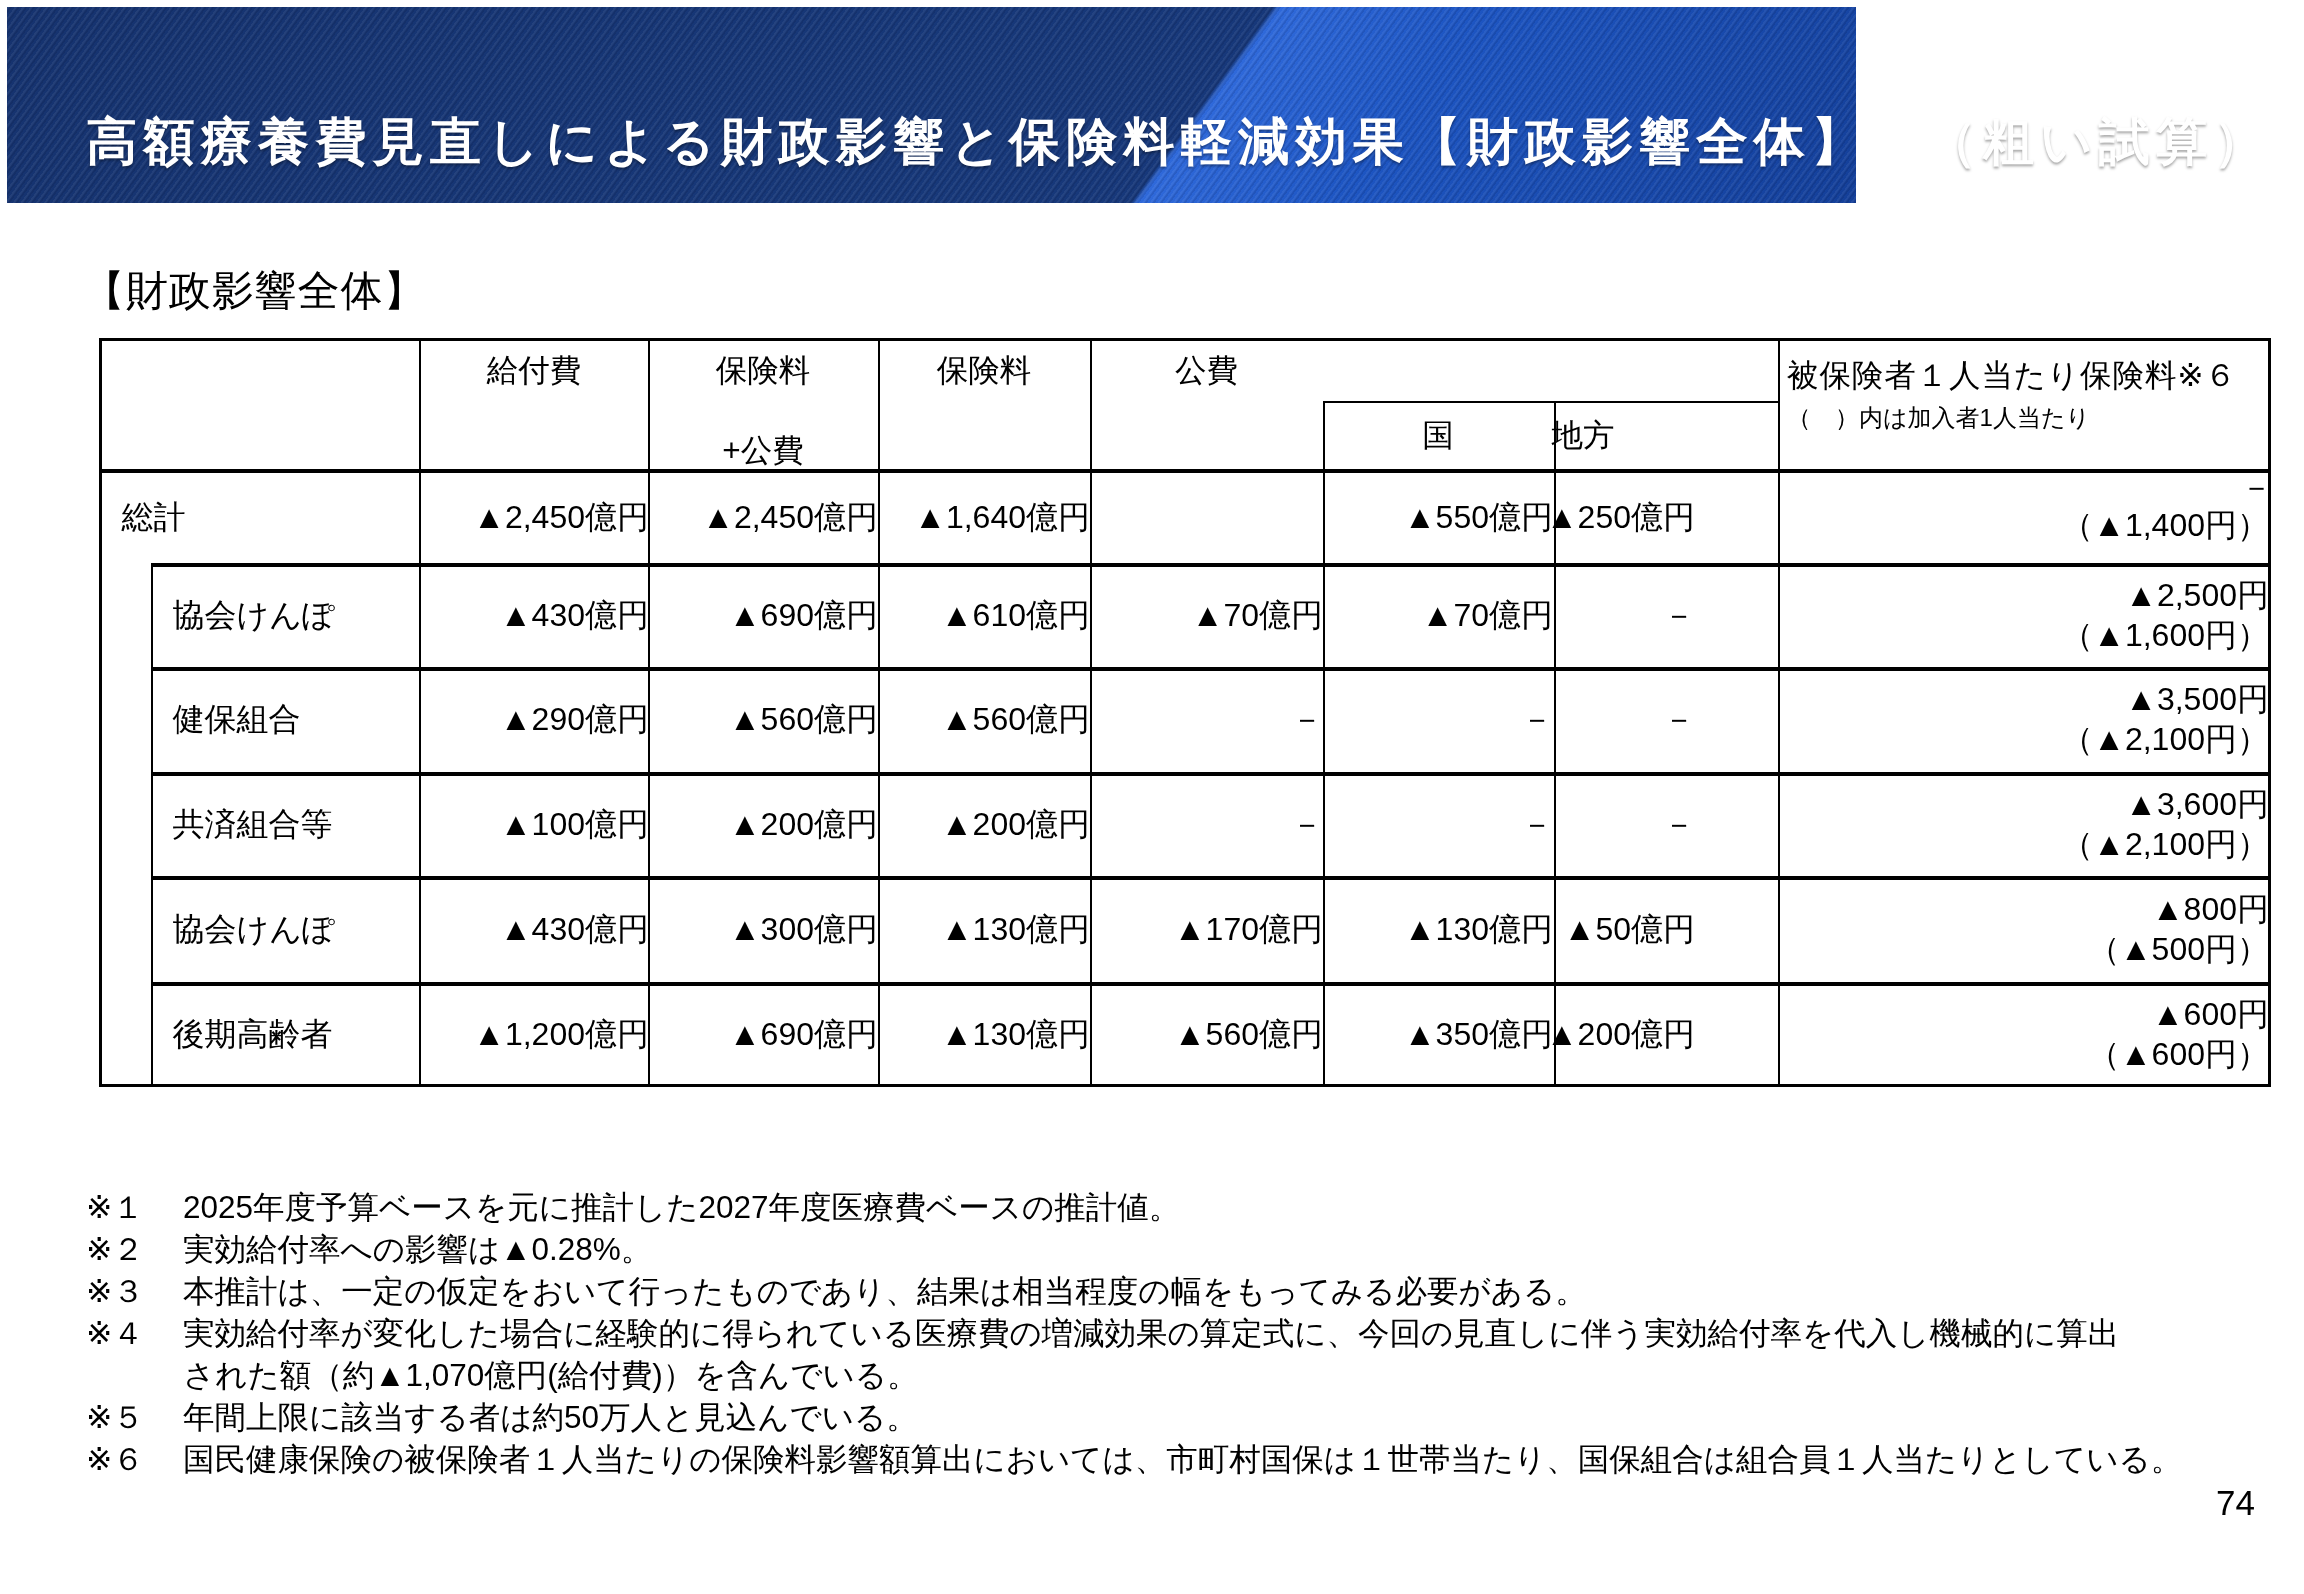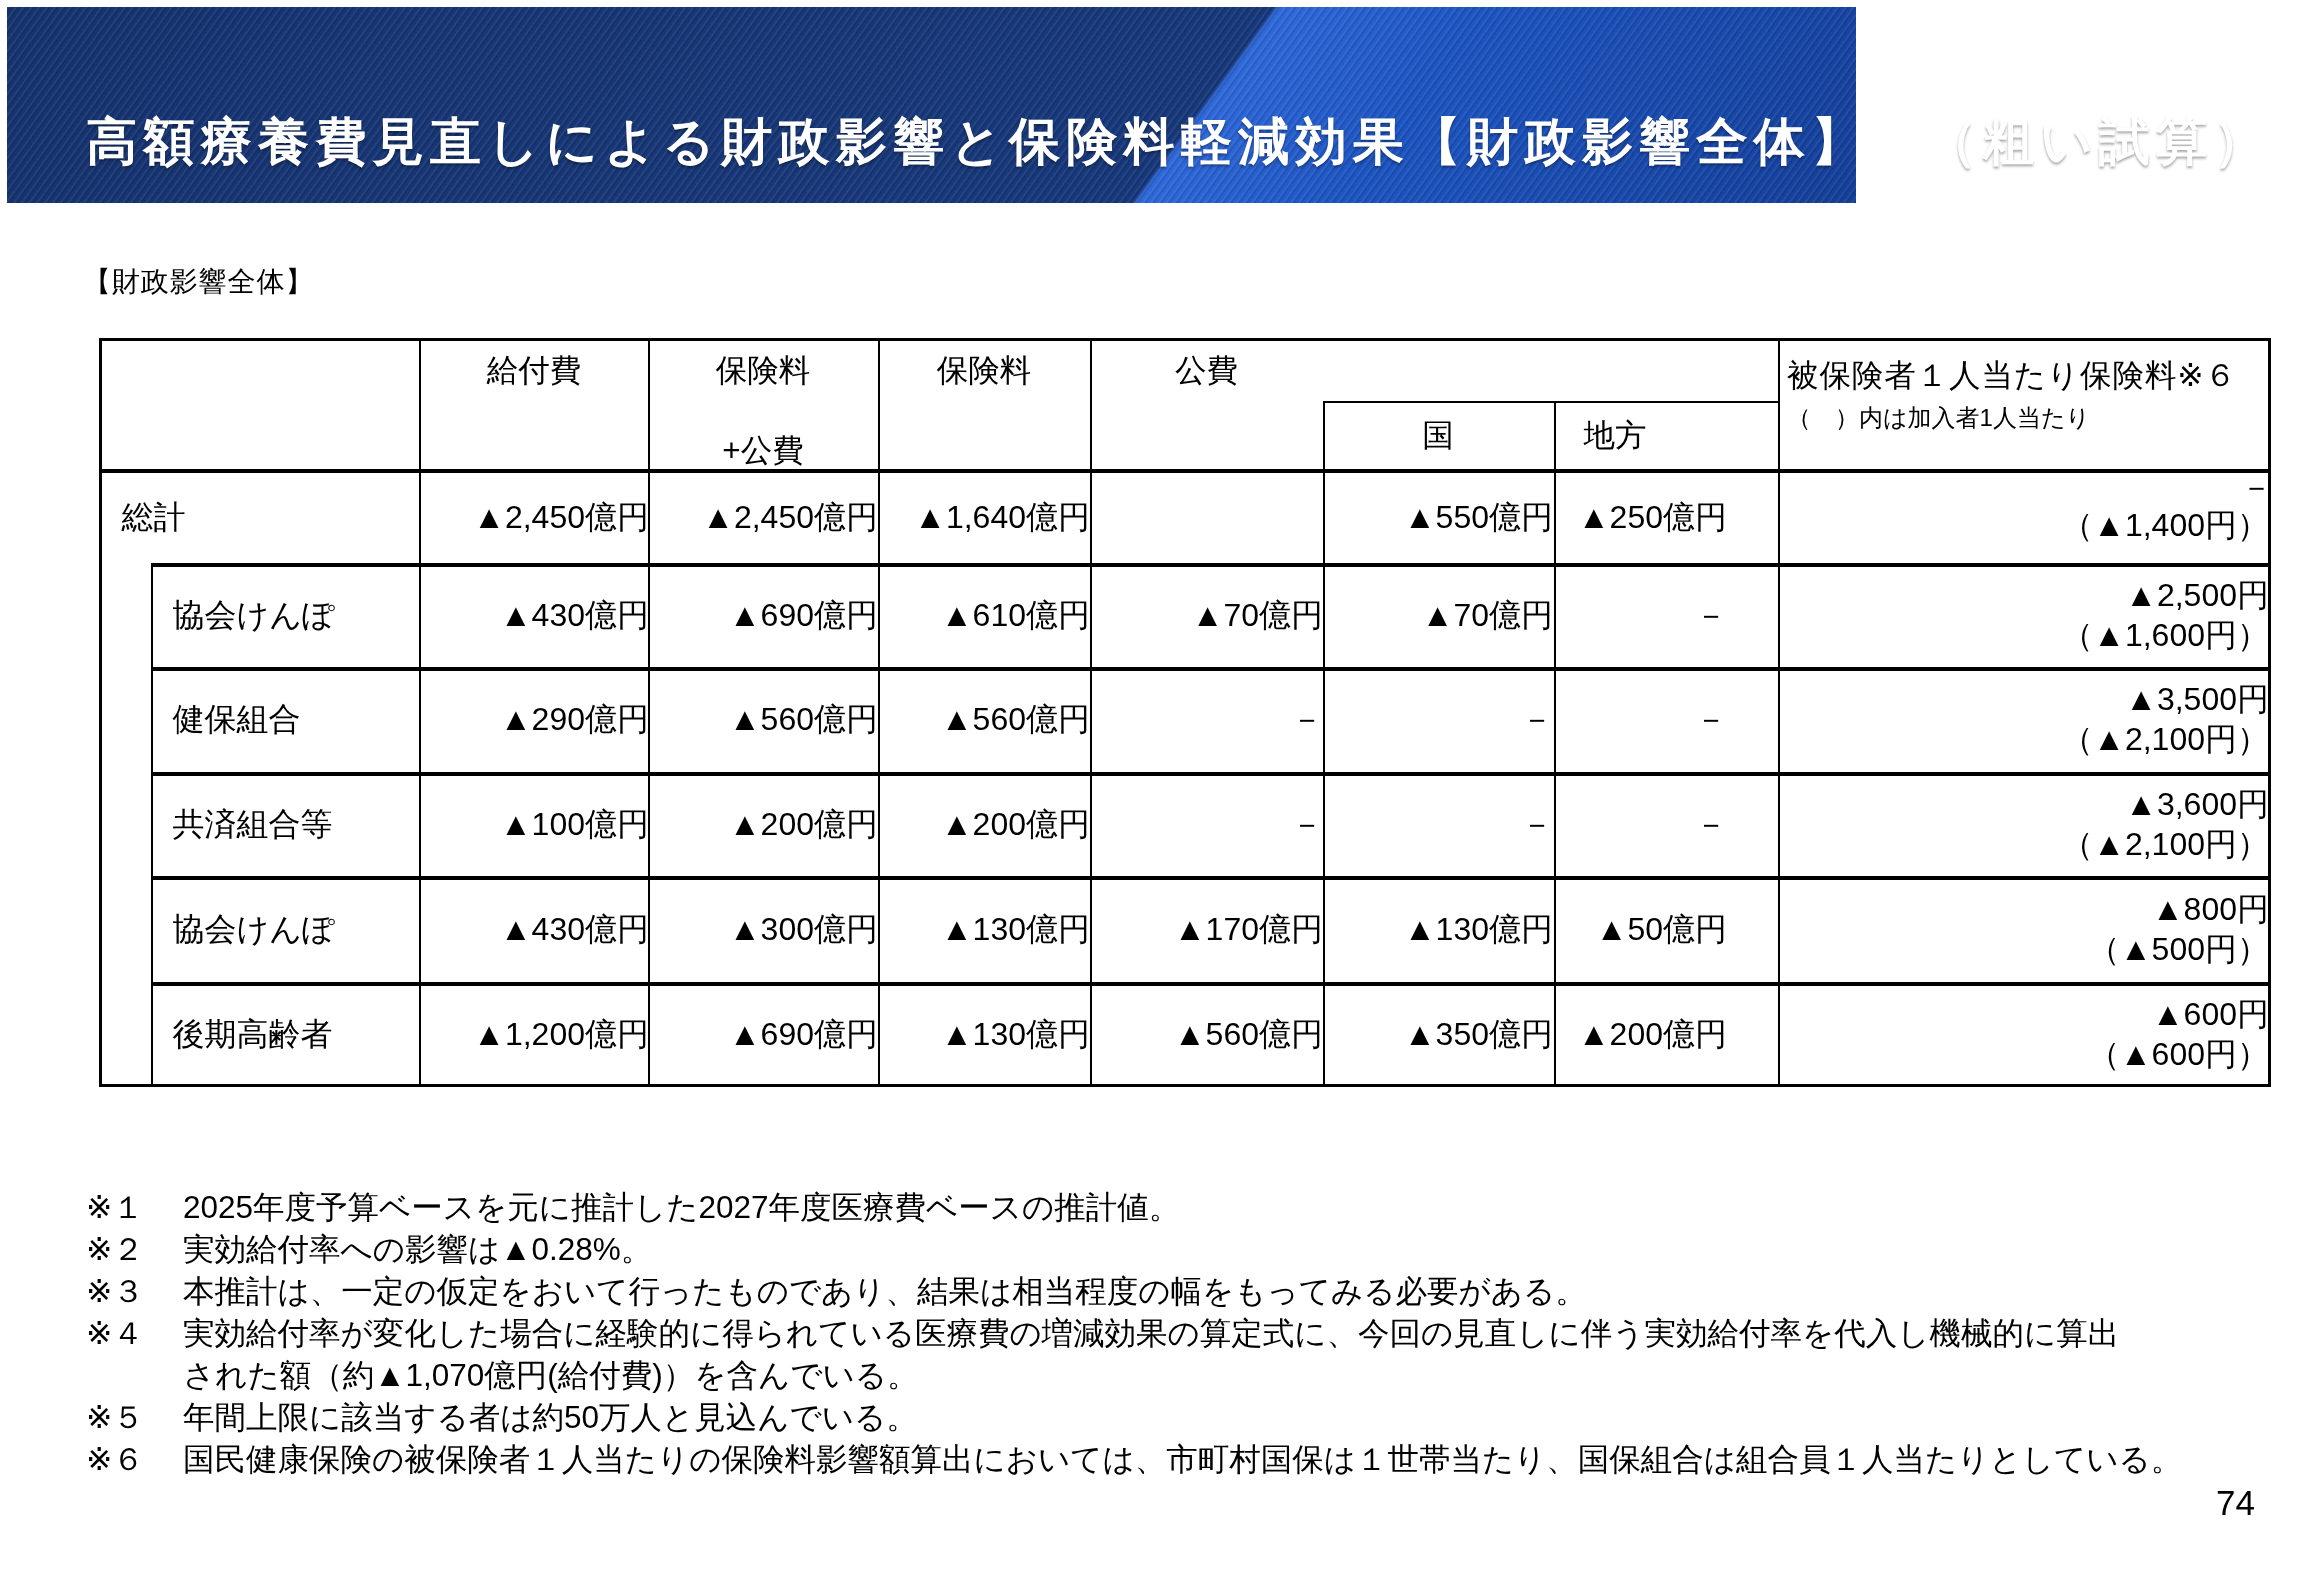--- a/index.html
+++ b/index.html
@@ -23,40 +23,40 @@
       rgba(255,255,255,0) 4px 6.3px);
   }
   .banner-title{
     position:absolute;left:79px;top:101px;
     font-size:51px;font-weight:700;color:#ffffff;letter-spacing:6.3px;
     white-space:nowrap;text-shadow:0 1.8px 2.7px rgba(0,0,0,0.35);
   }
   
   .section-label{
     position:absolute;left:83px;top:263px;
-    font-size:28px;font-weight:400;letter-spacing:0.9px;
+    font-size:42px;font-weight:400;letter-spacing:0.9px;
   }
   
   .tbl{position:absolute;left:99px;top:338px;width:2172px;height:749px;}
   .gl{position:absolute;background:#000;}
   .cell{
     position:absolute;display:flex;align-items:center;
     font-size:32px;line-height:1.25;white-space:nowrap;
   }
   .num{justify-content:flex-end;padding-right:7.2px;}
   .num.dash{padding-right:0;margin-right:-10.8px;}
   .lbl{justify-content:flex-start;}
   .hdr{font-size:31.5px;justify-content:center;text-align:center;}
   
   .col-benefit{left:320px;width:230px;}
   .col-pp{left:549px;width:230px;}
   .col-prem{left:779px;width:212px;}
   .col-pub{left:991px;width:233px;}
   .col-nat{left:1224px;width:230px;}
-  .col-loc{left:1404px;width:224px;}
+  .col-loc{left:1372px;width:224px;}
   .col-pc{left:1679px;width:491px;}
   
   .row-total{top:131px;height:95px;}
   .row-0{top:225px;height:104px;}
   .row-1{top:329px;height:104px;}
   .row-2{top:434px;height:104px;}
   .row-3{top:538px;height:105px;}
   .row-4{top:644px;height:103px;}
   .label-total{left:0;width:320px;padding-left:22.5px;}
   .label-sub{left:52px;width:267px;padding-left:21.6px;}

